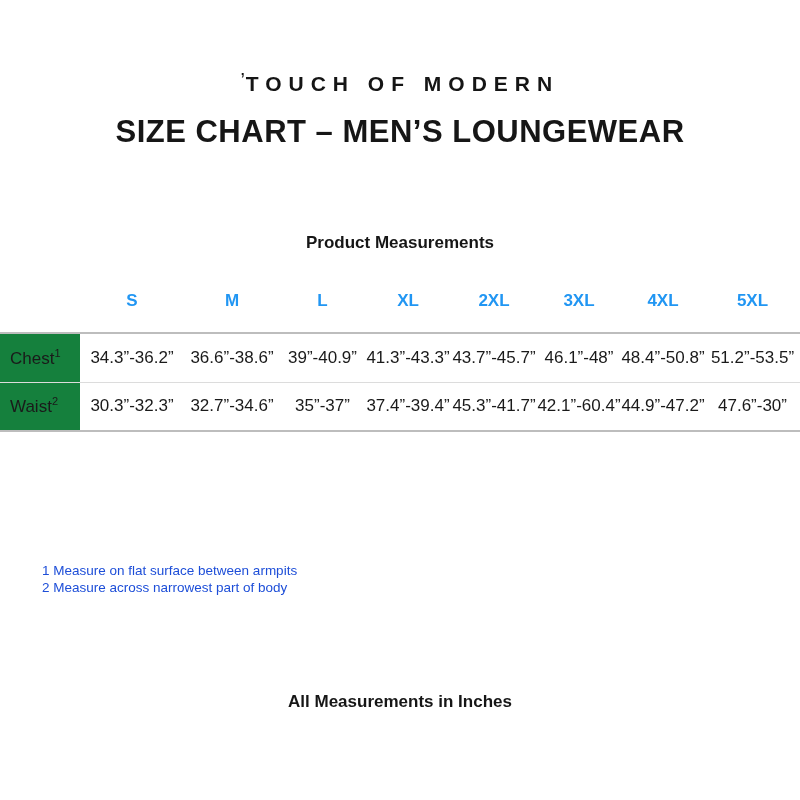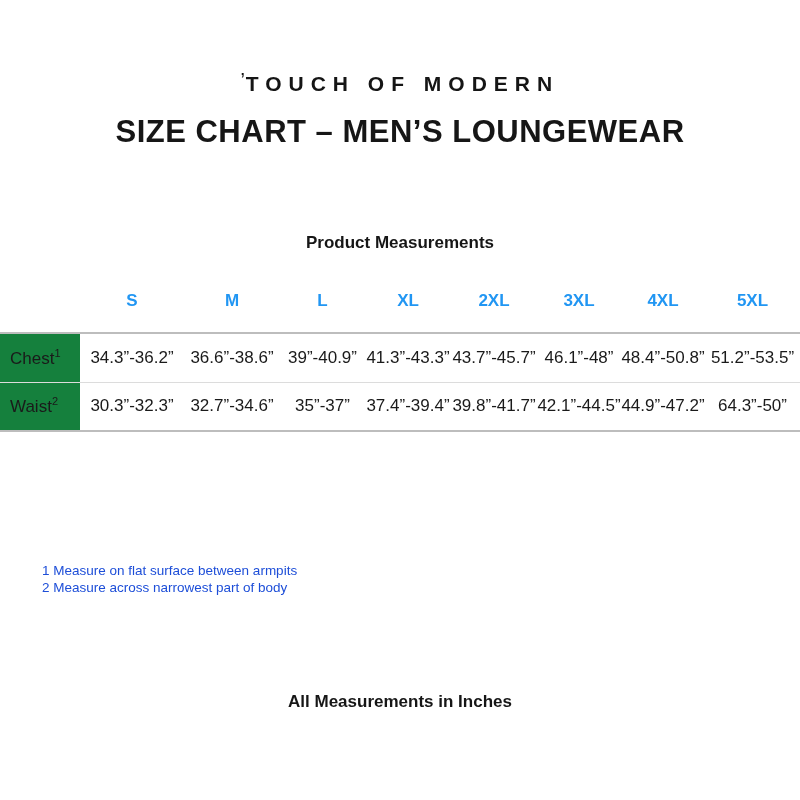--- a/index.html
+++ b/index.html
@@ -140,24 +140,24 @@
         <td>46.1”-48”</td>
         <td>48.4”-50.8”</td>
         <td>51.2”-53.5”</td>
       </tr>
       <tr class="row-last">
         <th class="row-label"><span>Waist</span><sup>2</sup></th>
         <td>30.3”-32.3”</td>
         <td>32.7”-34.6”</td>
         <td>35”-37”</td>
         <td>37.4”-39.4”</td>
-        <td>39.8”-41.7”</td>
-        <td>42.1”-44.5”</td>
+        <td>45.3”-41.7”</td>
+        <td>42.1”-60.4”</td>
         <td>44.9”-47.2”</td>
-        <td>64.3”-50”</td>
+        <td>47.6”-30”</td>
       </tr>
     </tbody>
   </table>
 
   <div class="footnotes">
     <div>1 Measure on flat surface between armpits</div>
     <div>2 Measure across narrowest part of body</div>
   </div>
 
   <div class="footer-note">All Measurements in Inches</div>

